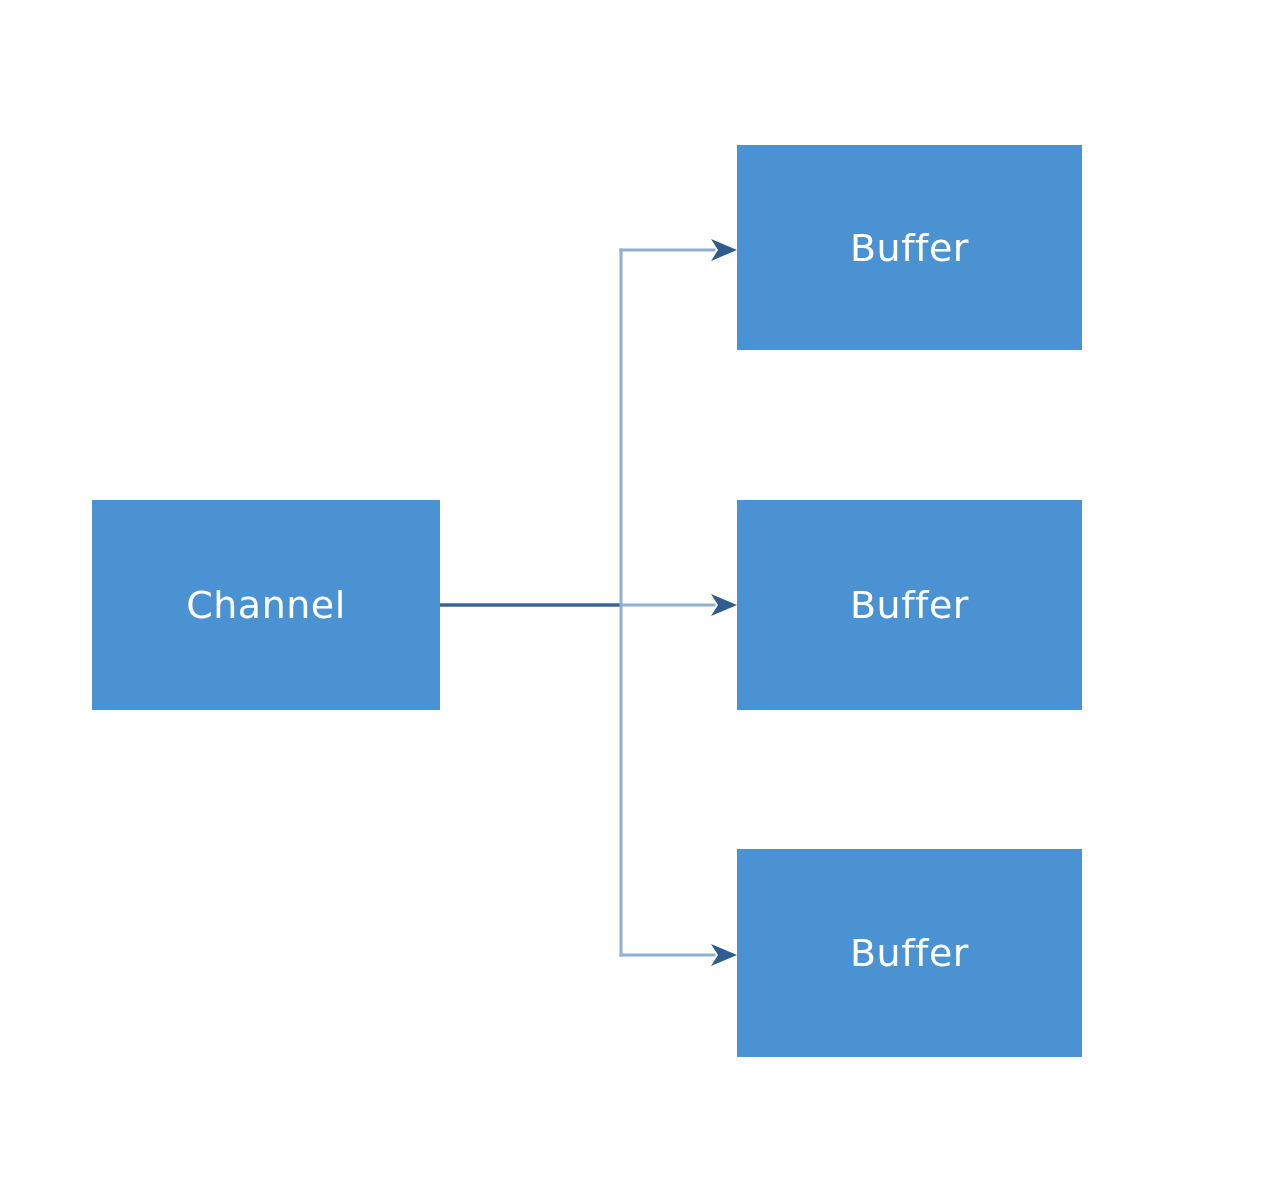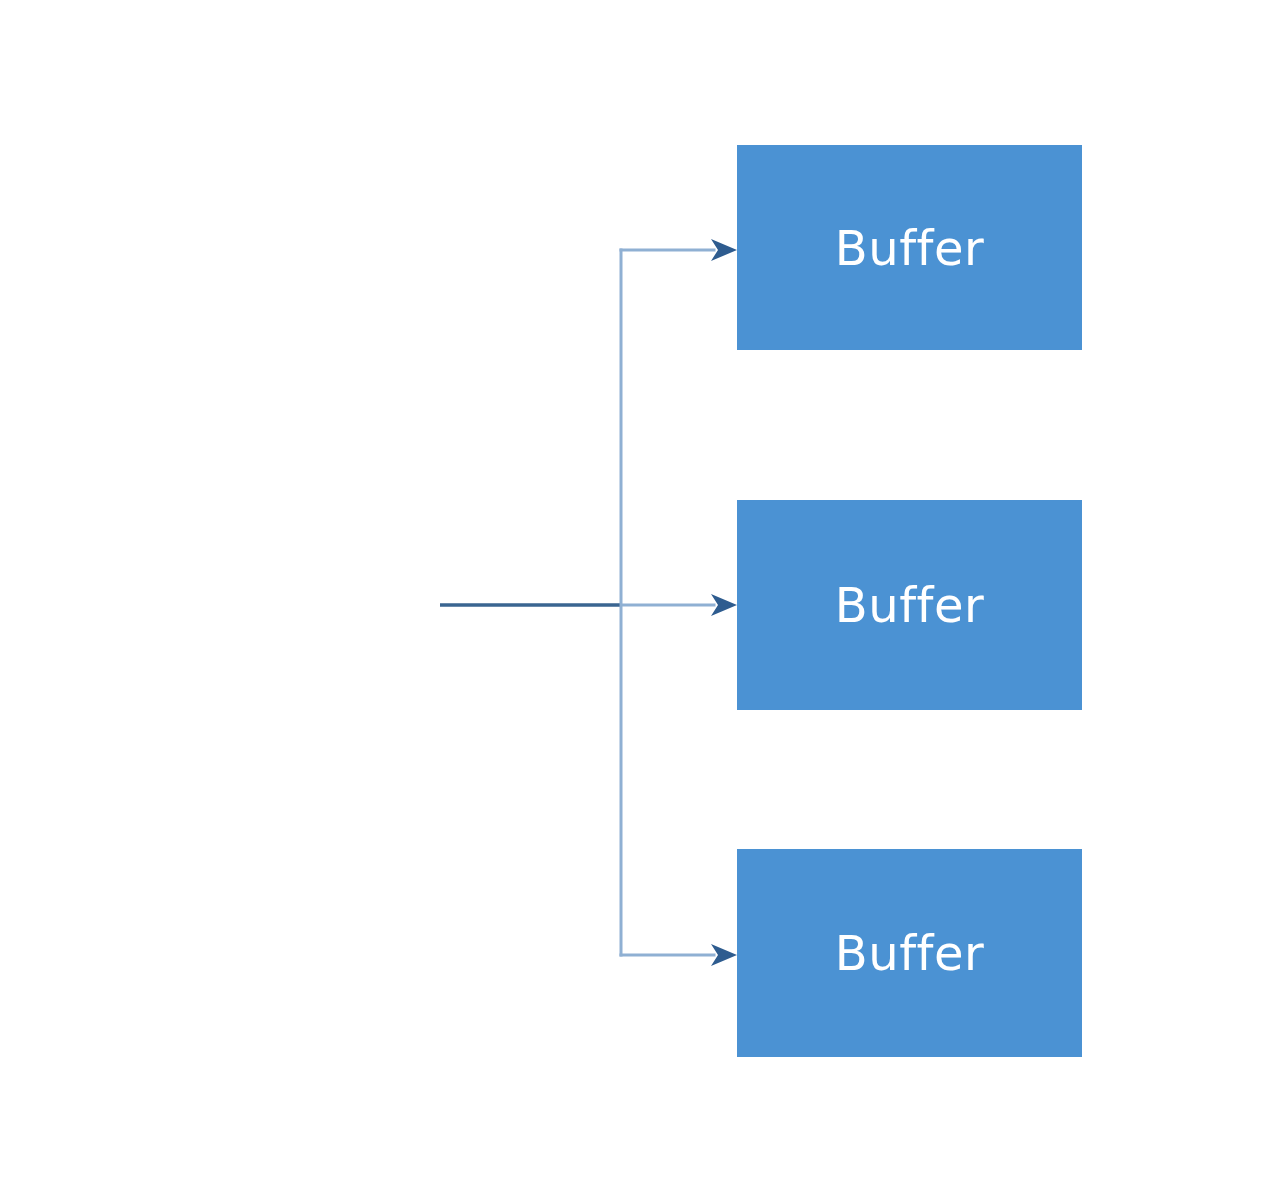--- a/index.html
+++ b/index.html
@@ -22,21 +22,21 @@
     width: 1280px;
     height: 1204px;
   }
   .node {
     position: absolute;
     background: #4b92d3;
     color: #ffffff;
     display: flex;
     align-items: center;
     justify-content: center;
-    font-size: 48px;
+    font-size: 38px;
     letter-spacing: 0.5px;
   }
   .node-channel {
     left: 92px;
     top: 500px;
     width: 348px;
     height: 210px;
   }
   .node-buffer-1 {
     left: 737px;
@@ -88,20 +88,23 @@
 
     <path class="edge-branch" d="M622,605 H714"></path>
 
     <path class="edge-branch" d="M621,955 H714"></path>
 
     <polygon class="arrowhead" points="737,250 711,239 718,250 711,261"></polygon>
     <polygon class="arrowhead" points="737,605 711,594 718,605 711,616"></polygon>
     <polygon class="arrowhead" points="737,955 711,944 718,955 711,966"></polygon>
   </svg>
 
+  <div class="node node-channel">
+    <span>Channel</span>
+  </div>
 
   <div class="node node-buffer-1">
     <span>Buffer</span>
   </div>
 
   <div class="node node-buffer-2">
     <span>Buffer</span>
   </div>
 
   <div class="node node-buffer-3">

